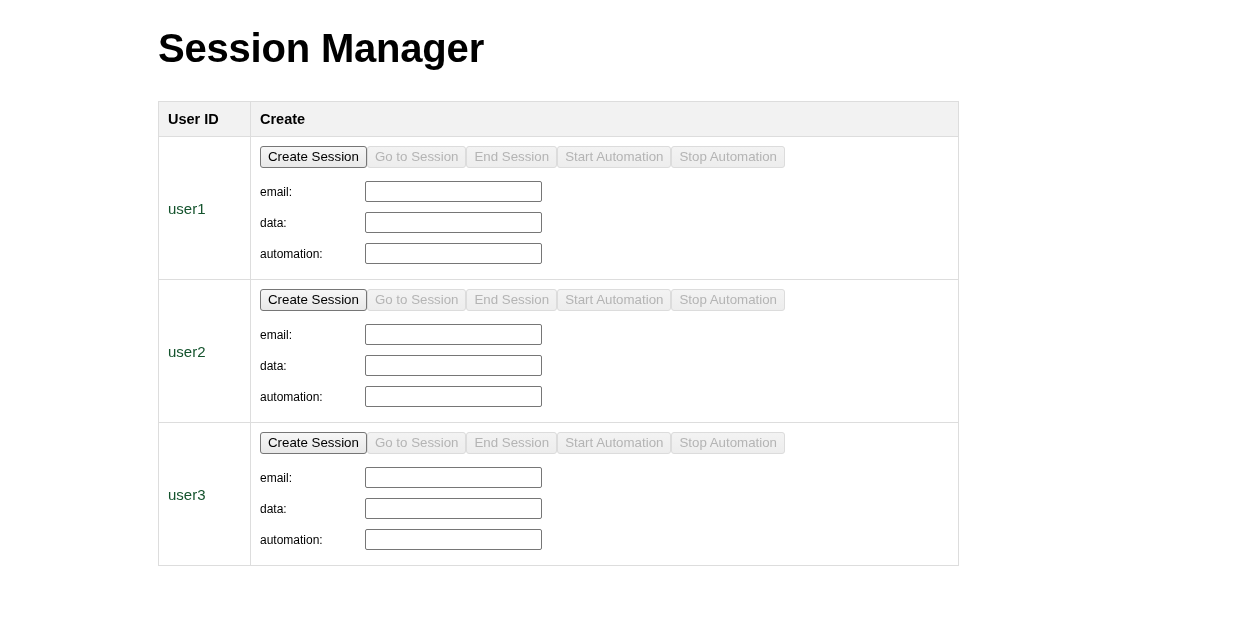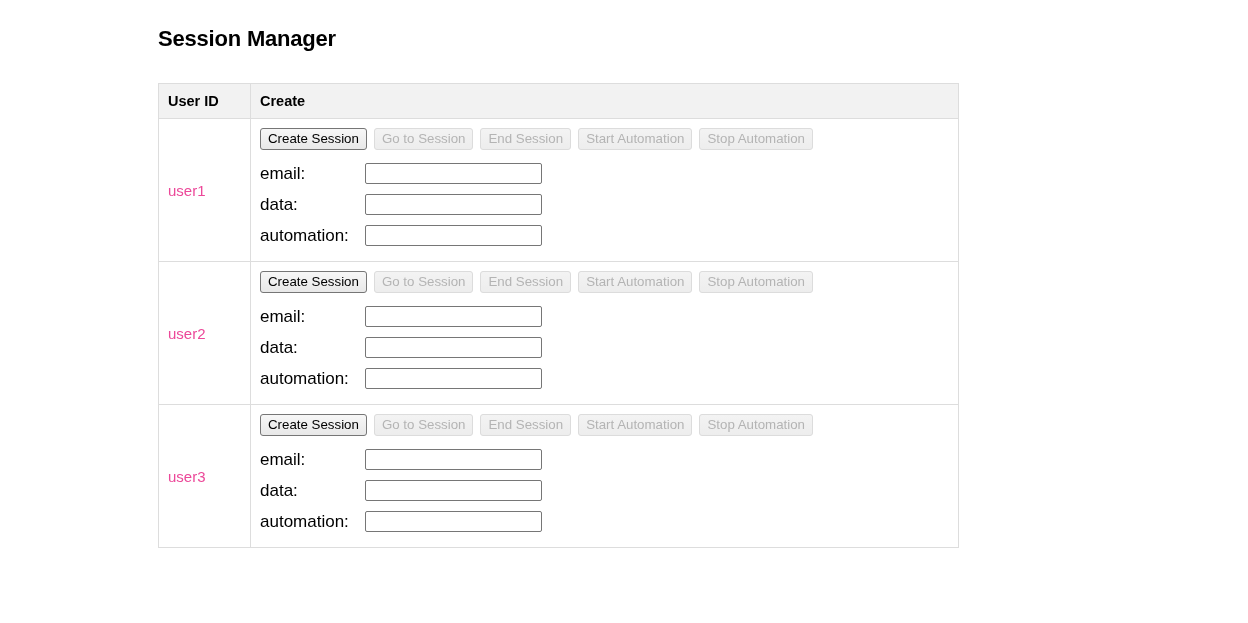--- a/index.html
+++ b/index.html
@@ -12,21 +12,21 @@
   }
   body {
     font-family: "Liberation Sans", sans-serif;
     color: #000000;
     -webkit-font-smoothing: antialiased;
   }
   .page {
     padding: 0 0 0 158px;
   }
   .page-title {
-    font-size: 22px;
+    font-size: 40px;
     font-weight: bold;
     line-height: 1;
     margin: 0;
     padding-top: 28px;
     letter-spacing: -0.2px;
     color: #000000;
   }
   .table-wrap {
     margin-top: 33px;
   }
@@ -47,32 +47,31 @@
     font-weight: bold;
     font-size: 14.5px;
     padding: 9px 0 9px 9px;
     color: #000000;
   }
   col.col-userid { width: 92px; }
   col.col-actions { width: 708px; }
 
   td.user-cell {
     font-size: 15px;
-    color: #ec4899;
+    color: #14532d;
     padding: 8px 0 8px 9px;
     font-weight: normal;
   }
   td.actions-cell {
     padding: 9px 0 10px 9px;
   }
 
   .btn-row {
     display: flex;
     align-items: flex-start;
-    gap: 7px;
     margin-bottom: 8px;
   }
   .btn {
     font-family: "Liberation Sans", sans-serif;
     font-size: 13.3px;
     line-height: normal;
     padding: 2px 7px 3px 7px;
     background-color: #efefef;
     background-image: linear-gradient(#f7f7f7, #e8e8e8);
     border: 1px solid #767676;
@@ -93,21 +92,21 @@
     color: #b4b4b4;
     cursor: default;
   }
 
   .field-row {
     display: flex;
     align-items: center;
     height: 31px;
   }
   .field-label {
-    font-size: 17px;
+    font-size: 12px;
     color: #000000;
     width: 105px;
     flex: 0 0 105px;
     white-space: nowrap;
   }
   .field-input {
     font-family: "Liberation Sans", sans-serif;
     font-size: 13.3px;
     width: 177px;
     height: 21px;

